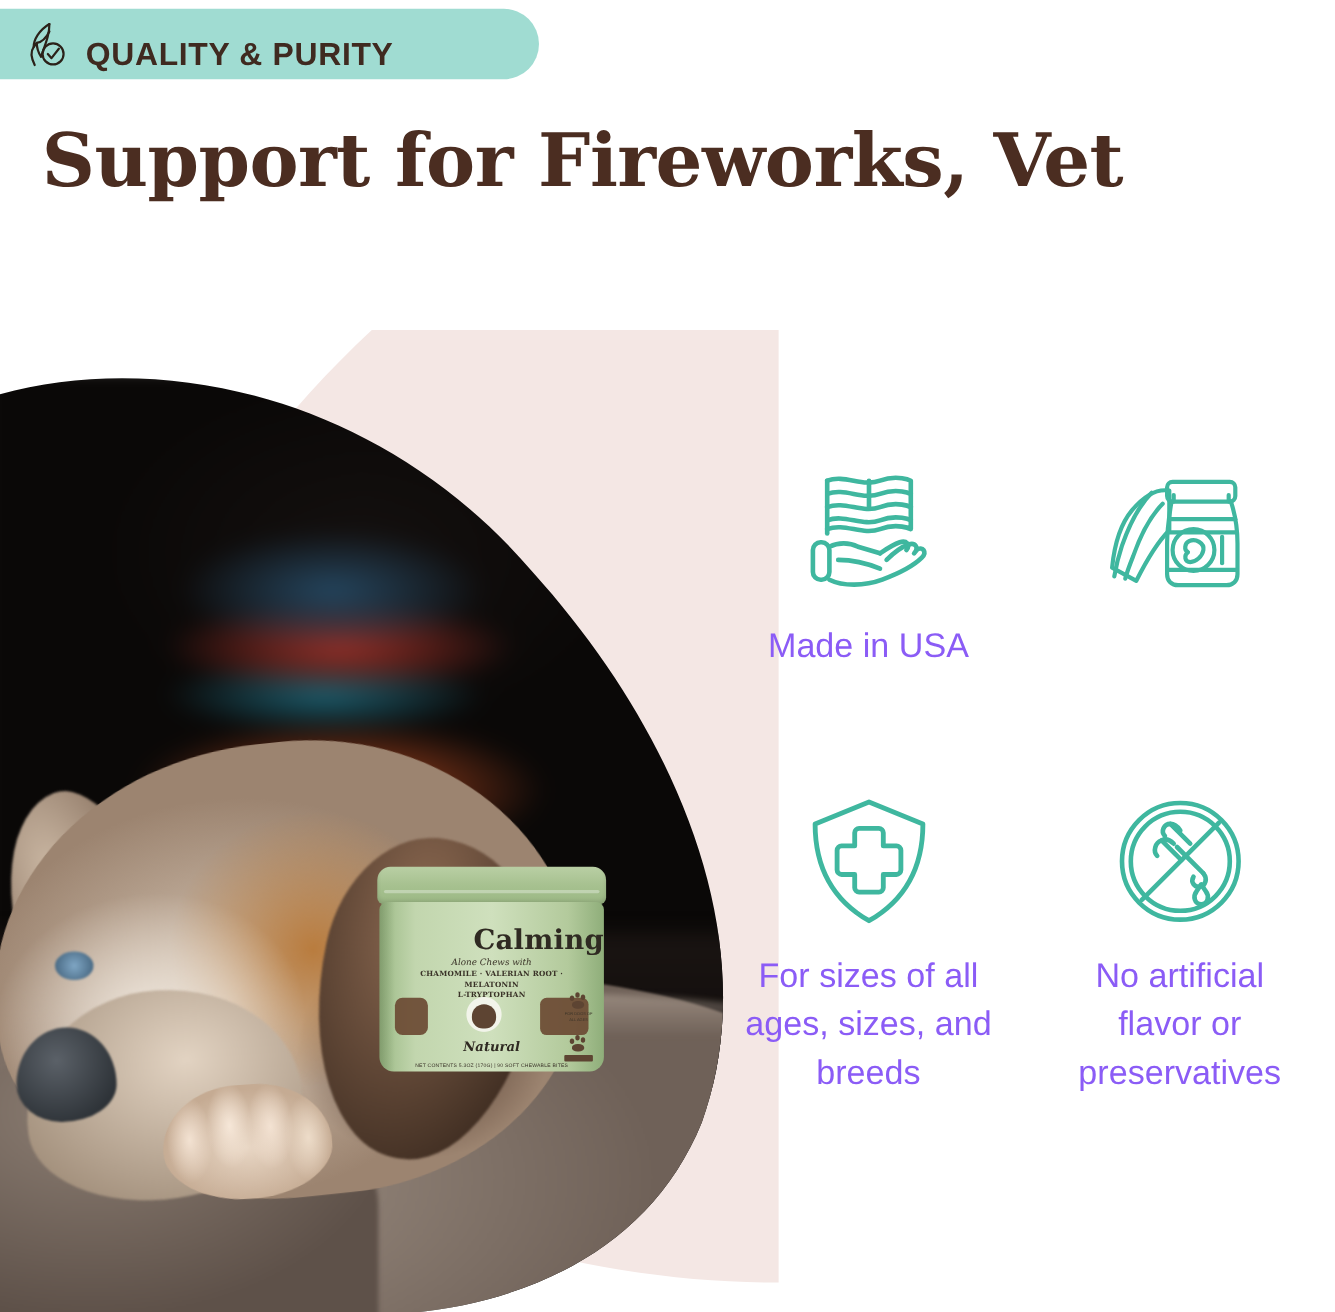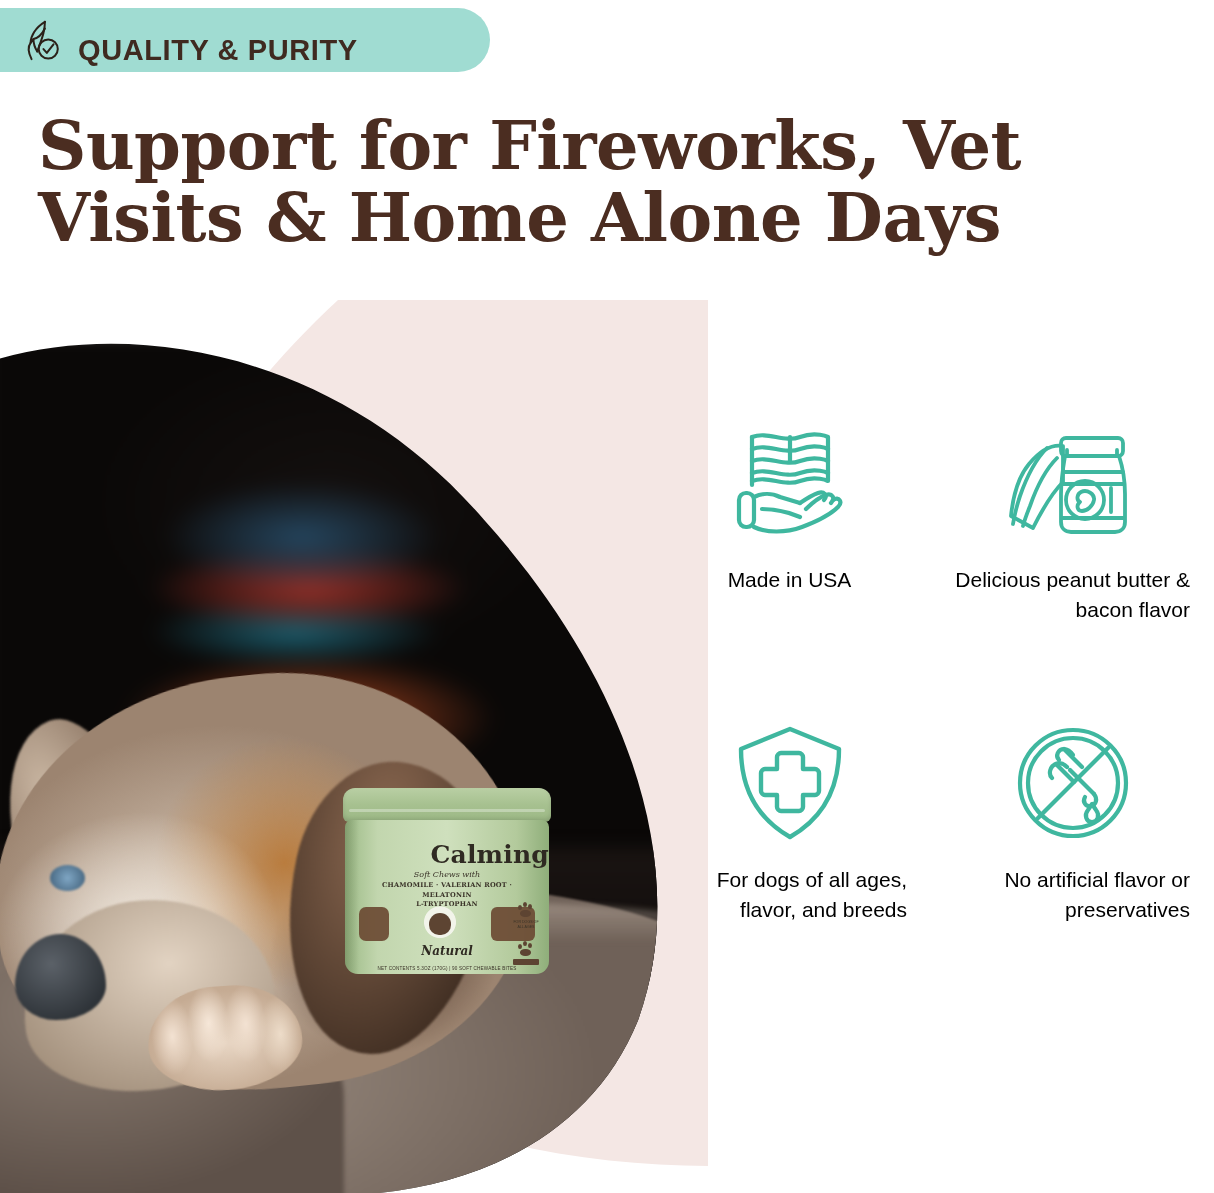--- a/index.html
+++ b/index.html
@@ -234,22 +234,22 @@
 
   
   .benefits{
     position:absolute; left:648px; top:400px; width:566px; height:640px;
     z-index:7;
     display:grid; grid-template-columns:1fr 1fr; grid-template-rows:300px 300px;
   }
   .benefit{ display:flex; flex-direction:column; align-items:center; }
   .benefit .ic{ height:165px; display:flex; align-items:center; justify-content:center; }
   .benefit .cap{
-    text-align:right; font-size:21px; line-height:1.42;
-    color:#000000; max-width:235px;
+    text-align:center; font-size:31px; line-height:1.42;
+    color:#8b5cf6; max-width:235px;
   }
   .b-usa .cap, .b-shield .cap{ }
 </style>
 </head>
 <body>
 
 <svg class="pink-blob" viewBox="0 0 620 880" preserveAspectRatio="none">
   <path d="M250,0 C110,130 10,300 30,470 C50,640 180,760 340,820
            C430,852 530,866 620,866 L620,0 Z" fill="#f4e7e4"></path>
 </svg>
@@ -278,21 +278,21 @@
     <div class="dog-nose"></div>
     <div class="dog-eye"></div>
     <div class="dog-paw"></div>
   </div>
 </div>
 
 <div class="jar">
   <div class="jar-lid"></div>
   <div class="jar-body">
     <div class="jar-title">Calming</div>
-    <div class="jar-sub">Soft Chews with</div>
+    <div class="jar-sub">Alone Chews with</div>
     <div class="jar-ing" style="white-space:pre-line">CHAMOMILE · VALERIAN ROOT · MELATONIN
 L-TRYPTOPHAN</div>
     <div class="jar-seals">
       <div class="seal"></div>
       <div class="seal-dog"></div>
       <div class="seal wide"></div>
     </div>
     <div class="jar-natural">Natural</div>
     <div class="jar-fine">NET CONTENTS 5.3OZ (170G)  |  90 SOFT CHEWABLE BITES</div>
     <div class="jar-rt">
@@ -329,21 +329,20 @@
     <g fill="none" stroke="#2b2119" stroke-width="2.1" stroke-linecap="round" stroke-linejoin="round">
       <circle cx="27.5" cy="33.5" r="10"></circle>
       <path d="M22.5,33.5 L26,37.5 L33,28.5"></path>
     </g>
   </svg>
   <div class="badge-text">QUALITY &amp; PURITY</div>
 </div>
 
 <h1 class="headline">
   <span class="ln ln1">Support for Fireworks, Vet</span>
-  <span class="ln ln2">Visits &amp; Home Alone Days</span>
 </h1>
 
 <div class="benefits">
 
   <div class="benefit b-usa">
     <div class="ic">
       <svg width="128" height="120" viewBox="0 0 128 120">
         <g fill="none" stroke="#3fb79f" stroke-width="4.2" stroke-linecap="round" stroke-linejoin="round">
           <path d="M26,14 L26,62"></path>
           <path d="M26,14 C42,8 58,20 74,14 C90,8 102,14 102,14 L102,58
@@ -379,37 +378,36 @@
           <path d="M56,48 L116,48"></path>
           <path d="M55,60 L117,60"></path>
           <path d="M55,94 L117,94"></path>
           <circle cx="78" cy="76" r="19"></circle>
           <path d="M74,68 C70,70 69,76 73,78 C69,81 70,87 75,87
                    C80,87 86,82 87,76 C88,70 80,65 74,68 Z"></path>
           <path d="M104,64 L104,88"></path>
         </g>
       </svg>
     </div>
-    <div class="cap">Delicious peanut butter &amp; bacon flavor</div>
   </div>
 
   <div class="benefit b-shield">
     <div class="ic">
       <svg width="118" height="124" viewBox="0 0 118 124">
         <g fill="none" stroke="#3fb79f" stroke-width="4.4" stroke-linecap="round" stroke-linejoin="round">
           <path d="M59,8 L108,28 C108,66 94,96 59,116 C24,96 10,66 10,28 Z"></path>
           <path d="M50,32 L68,32 C70,32 72,34 72,36 L72,48 L84,48
                    C86,48 88,50 88,52 L88,70 C88,72 86,74 84,74 L72,74
                    L72,86 C72,88 70,90 68,90 L50,90 C48,90 46,88 46,86
                    L46,74 L34,74 C32,74 30,72 30,70 L30,52
                    C30,50 32,48 34,48 L46,48 L46,36 C46,34 48,32 50,32 Z"></path>
         </g>
       </svg>
     </div>
-    <div class="cap">For dogs of all ages, flavor, and breeds</div>
+    <div class="cap">For sizes of all ages, sizes, and breeds</div>
   </div>
 
   <div class="benefit b-noart">
     <div class="ic">
       <svg width="122" height="122" viewBox="0 0 122 122">
         <g fill="none" stroke="#3fb79f" stroke-width="4.2" stroke-linecap="round" stroke-linejoin="round">
           <circle cx="61" cy="61" r="53"></circle>
           <circle cx="61" cy="61" r="45"></circle>
           <path d="M26,96 L96,26"></path>
           <path d="M40,56 C36,52 38,44 44,42 C48,40 52,42 55,45"></path>

